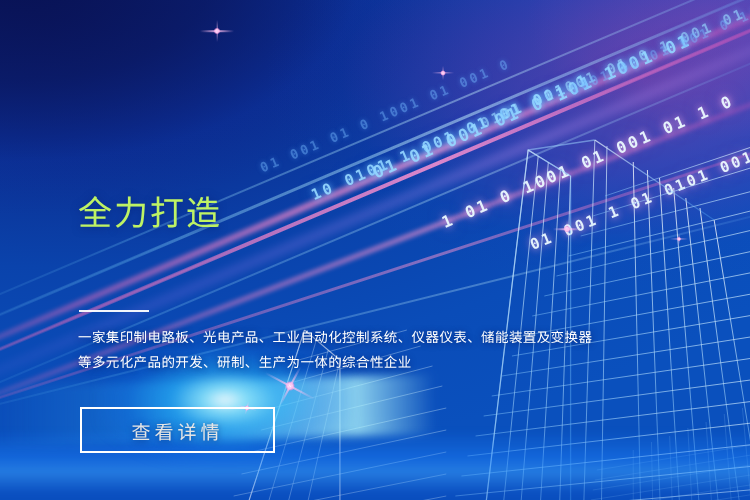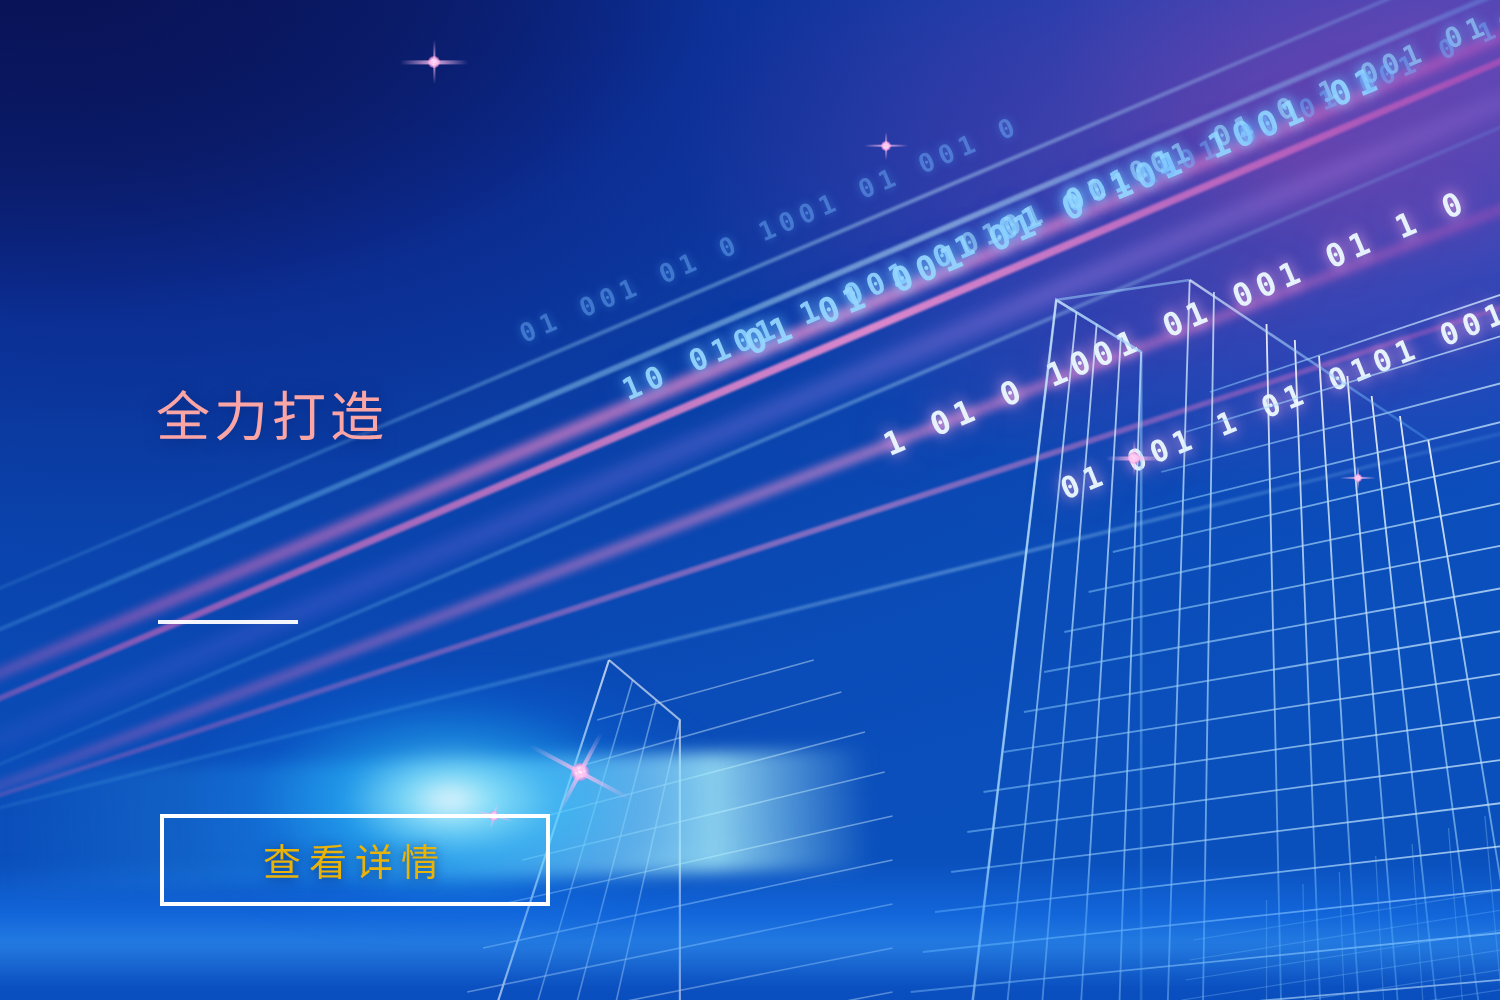--- a/index.html
+++ b/index.html
@@ -128,23 +128,23 @@
     left: 78px;
     top: 0;
     height: 100%;
     width: 560px;
     z-index: 30;
   }
   .eyebrow {
     position: absolute;
     left: 0;
     top: 196px;
-    font-size: 27px;
+    font-size: 34px;
     line-height: 1;
-    color: #fca5a5;
+    color: #bef264;
     letter-spacing: 2px;
     font-weight: 400;
     text-shadow: 0 1px 8px rgba(0,30,110,0.6);
   }
   .headline {
     position: absolute;
     left: -2px;
     top: 236px;
     font-size: 44px;
     line-height: 1.05;
@@ -177,21 +177,21 @@
   .desc-line { display: block; white-space: nowrap; }
 
   .cta {
     position: absolute;
     left: 2px;
     top: 407px;
     width: 195px;
     height: 46px;
     border: 2px solid #ffffff;
     background: transparent;
-    color: #eab308;
+    color: #e5e5e5;
     font-size: 19px;
     letter-spacing: 4px;
     display: flex;
     align-items: center;
     justify-content: center;
     cursor: pointer;
     box-sizing: border-box;
     text-shadow: 0 1px 6px rgba(0,25,100,0.6);
   }
 </style>
@@ -358,16 +358,20 @@
     <div class="ray" style="width:11px; height:1px; transform:translate(-50%,-50%) rotate(90deg);"></div>
   </div>
 
   <div class="content">
 
     <div class="eyebrow">全力打造</div>
 
 
     <div class="divider"></div>
 
+    <div class="desc">
+      <span class="desc-line">一家集印制电路板、光电产品、工业自动化控制系统、仪器仪表、储能装置及变换器</span>
+      <span class="desc-line">等多元化产品的开发、研制、生产为一体的综合性企业</span>
+    </div>
 
     <button class="cta">查看详情</button>
   </div>
 </div>
 
 </body></html>

